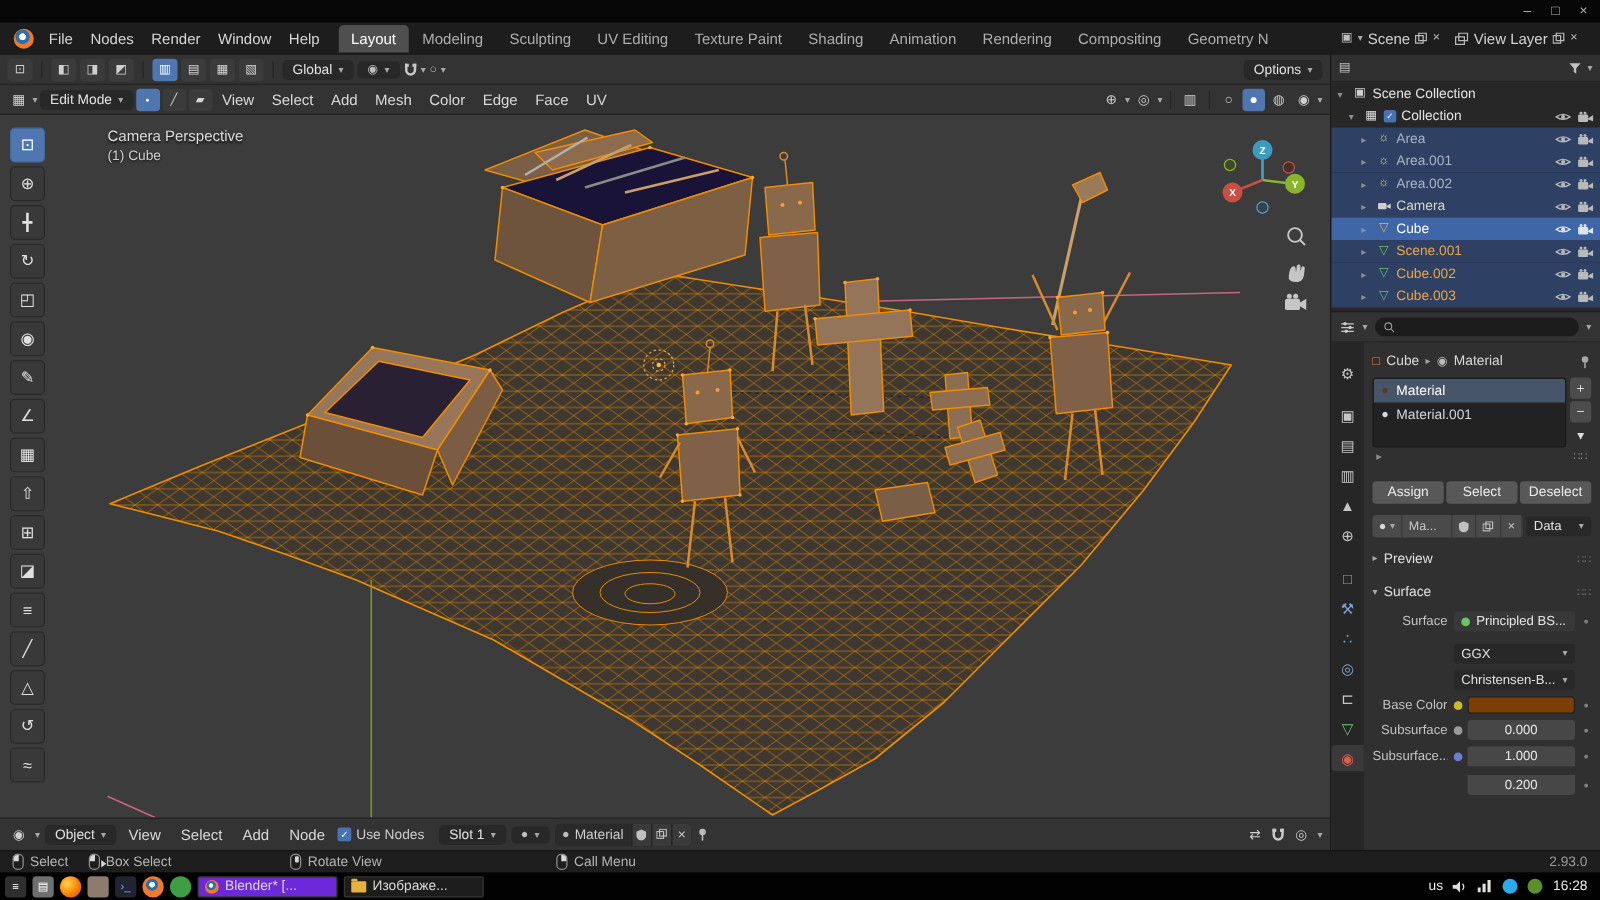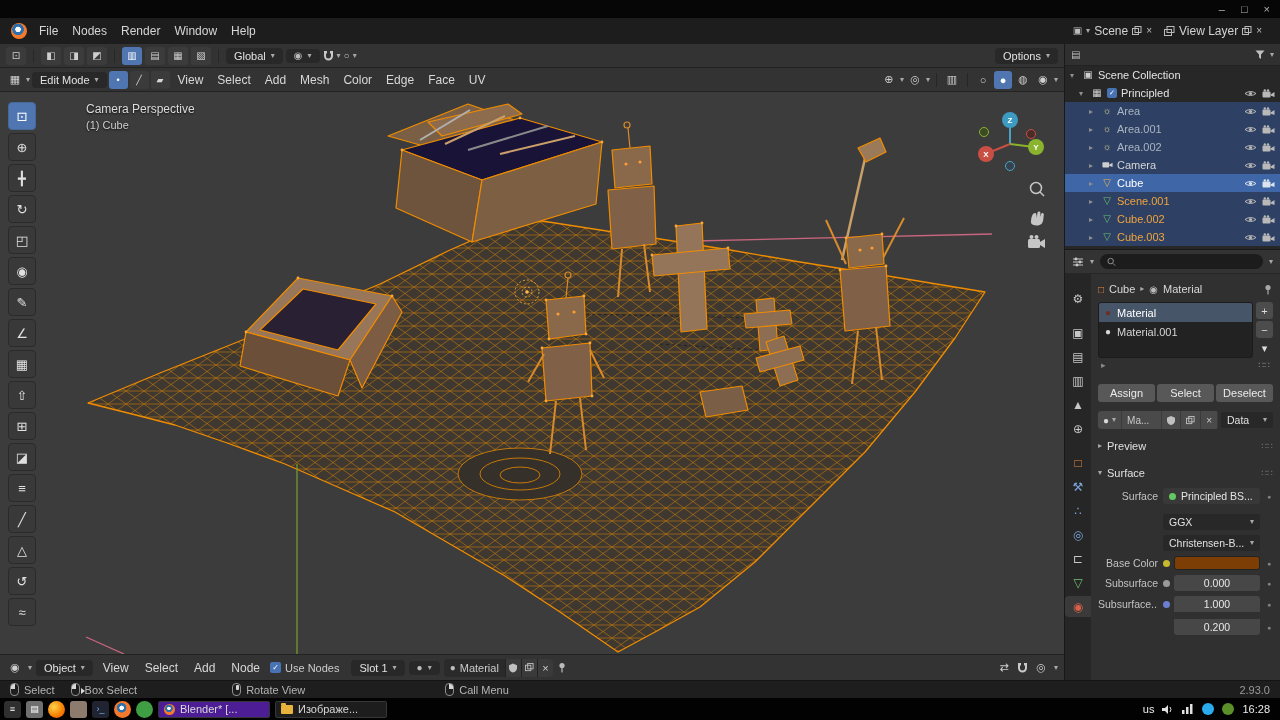--- a/index.html
+++ b/index.html
@@ -106,21 +106,21 @@
   .hint{display:flex;align-items:center}
   .mi{display:inline-block;width:9px;height:13px;border:1px solid #8e8e8e;border-radius:4px;position:relative;margin-right:5px}
   .mi.l::before{content:"";position:absolute;left:0;top:0;width:4px;height:5px;background:#d8d8d8;border-radius:3px 0 0 0}
   .mi.m::before{content:"";position:absolute;left:3px;top:1px;width:3px;height:5px;background:#d8d8d8;border-radius:1px}
   .mi.r::before{content:"";position:absolute;right:0;top:0;width:4px;height:5px;background:#d8d8d8;border-radius:0 3px 0 0}
   .mi.drag::after{content:"";position:absolute;right:-6px;top:4px;border-left:4px solid #d8d8d8;border-top:3px solid transparent;border-bottom:3px solid transparent}
 
   .taskbar{height:22px;background:#020202;display:flex;align-items:center;gap:5px;padding:0 4px}
   .tbicon{width:17px;height:17px;border-radius:3px;display:flex;align-items:center;justify-content:center;font-size:9px;color:#fff;flex:none}
   .task{width:112px;height:17px;background:#1d1d1d;border:1px solid #363636;border-radius:2px;display:flex;align-items:center;gap:5px;padding:0 5px;color:#d8d8d8;font-size:11px;overflow:hidden;white-space:nowrap}
-  .task.activewin{background:#4c1d95}
+  .task.activewin{background:#6d28d9}
   .minidot{width:11px;height:11px;border-radius:50%;flex:none}
   .folder{width:12px;height:9px;background:#e8b33c;border-radius:1px;flex:none;position:relative}
   .folder::before{content:"";position:absolute;left:0;top:-2px;width:5px;height:2px;background:#e8b33c;border-radius:1px 1px 0 0}
   .tray{margin-left:auto;display:flex;align-items:center;gap:8px;color:#ececec;font-size:11px;padding-right:6px}
 </style>
 </head>
 <body>
 
 <div class="titlebar">
   <span>–</span>
@@ -128,20 +128,32 @@
   <span>×</span>
 </div>
 
 <div class="topbar">
   <span class="logo"></span>
   <span class="menu">File</span>
   <span class="menu">Nodes</span>
   <span class="menu">Render</span>
   <span class="menu">Window</span>
   <span class="menu">Help</span>
+  <div class="tabs">
+    <span class="wtab active">Layout</span>
+    <span class="wtab">Modeling</span>
+    <span class="wtab">Sculpting</span>
+    <span class="wtab">UV Editing</span>
+    <span class="wtab">Texture Paint</span>
+    <span class="wtab">Shading</span>
+    <span class="wtab">Animation</span>
+    <span class="wtab">Rendering</span>
+    <span class="wtab">Compositing</span>
+    <span class="wtab">Geometry N</span>
+  </div>
   <span class="spacer"></span>
   <div class="idgroup">
     <span class="gicon">▣</span>
     <span class="cv">▾</span>
     <span>Scene</span>
     <svg width="10" height="10" viewBox="0 0 10 10">
         <rect x="0.5" y="2.5" width="6" height="6" fill="none" stroke="#b9b9b9"></rect>
         <rect x="3" y="0.5" width="6" height="6" fill="none" stroke="#b9b9b9"></rect>
       </svg>
     <span class="gicon">×</span>
@@ -487,21 +499,21 @@
       <div class="otree">
         <div class="orow">
           <span class="tw">▾</span>
           <span class="oic" style="color:#cfcfcf">▣</span>
           <span class="lbl" style="color:#e3e3e3">Scene Collection</span>
         </div>
         <div class="orow" style="padding-left:14px">
           <span class="tw">▾</span>
           <span class="oic" style="color:#d8d8d8">▦</span>
           <span class="ck">✓</span>
-          <span class="lbl" style="color:#e3e3e3">Principled</span>
+          <span class="lbl" style="color:#e3e3e3">Collection</span>
           <span class="ric">
             <svg class="micon" width="13" height="9" viewBox="0 0 13 9">
                 <path d="M1 4.5 Q6.5 0.5 12 4.5 Q6.5 8.5 1 4.5Z" fill="none" stroke="#b9b9b9"></path>
                 <circle cx="6.5" cy="4.5" r="1.6" fill="#b9b9b9"></circle>
               </svg>
             <svg width="13" height="9" viewBox="0 0 13 9">
                 <rect x="0.5" y="2.5" width="8" height="6" rx="1" fill="#b9b9b9"></rect>
                 <path d="M8.5 5.5 L12.5 3 V8 L8.5 6.5Z" fill="#b9b9b9"></path>
                 <circle cx="2.8" cy="1.4" r="1.2" fill="#b9b9b9"></circle>
                 <circle cx="6" cy="1.4" r="1.2" fill="#b9b9b9"></circle>

